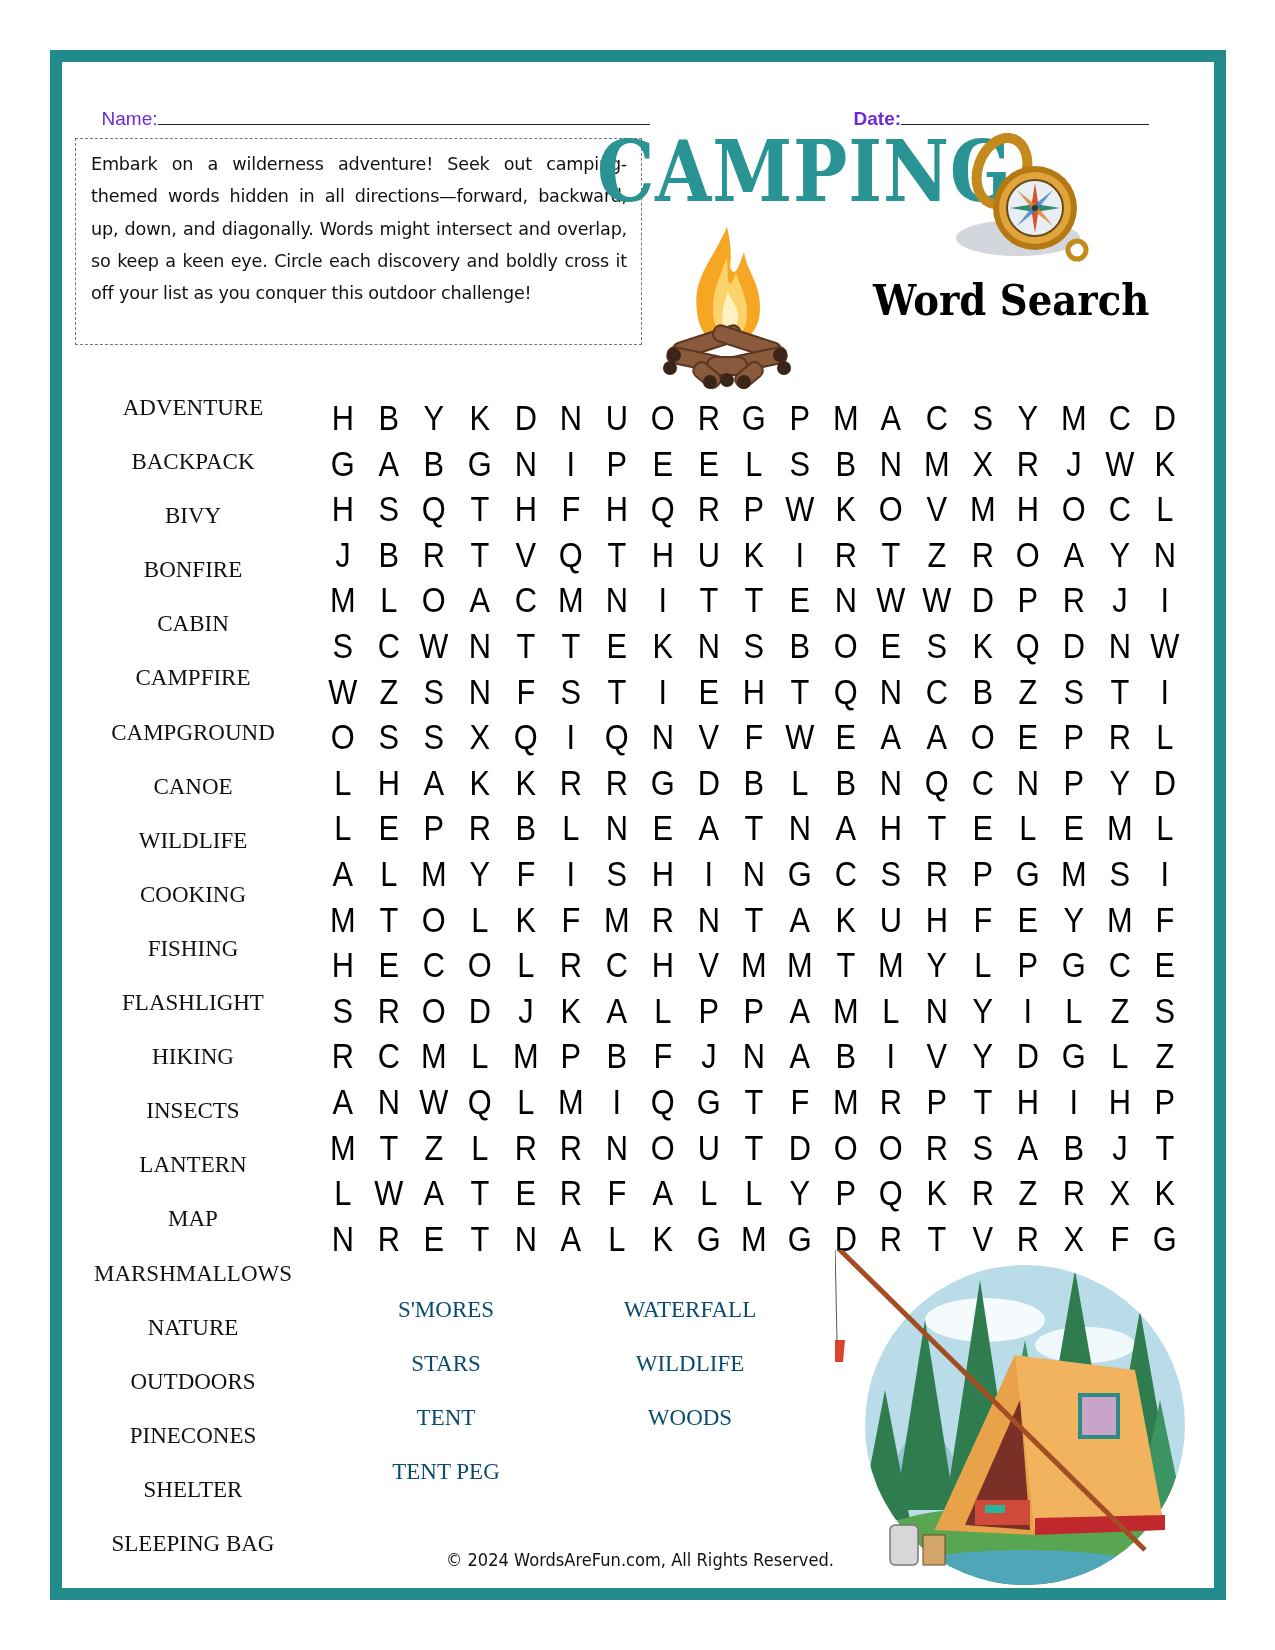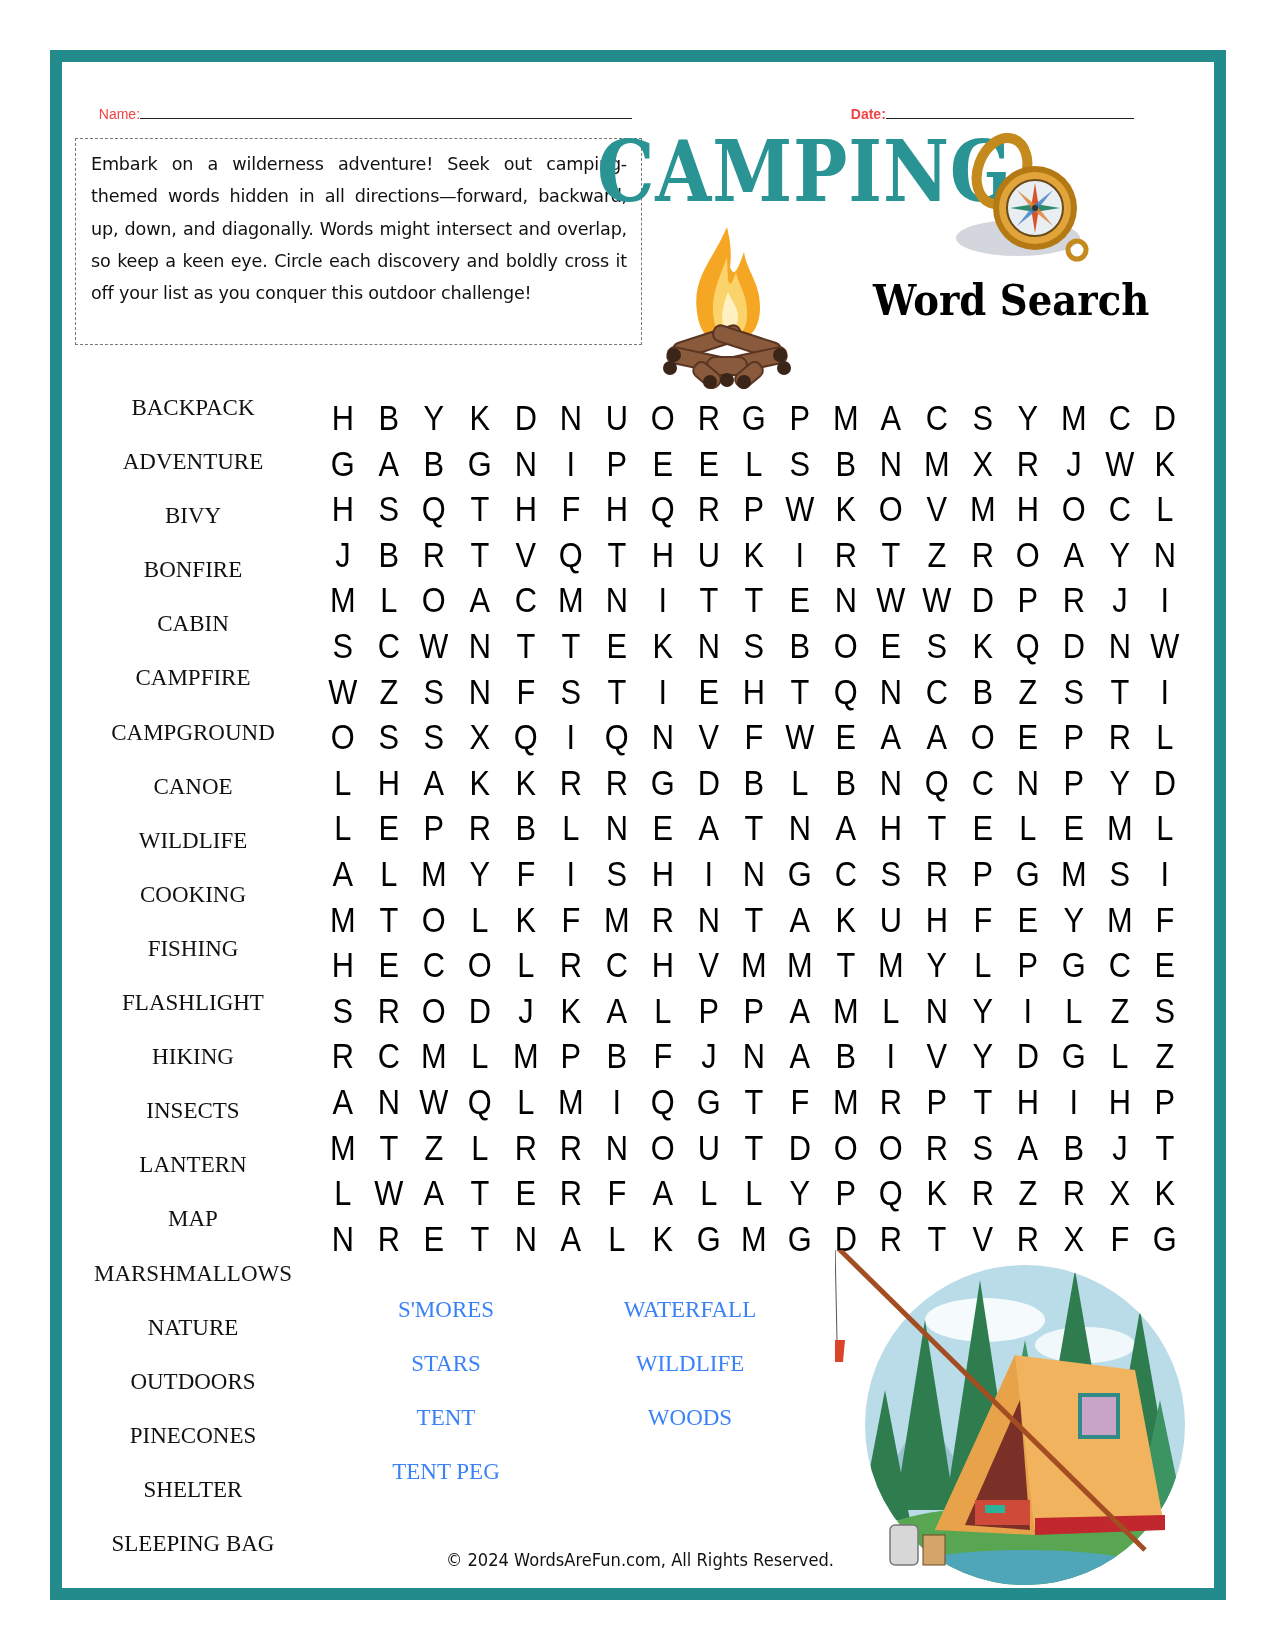--- a/index.html
+++ b/index.html
@@ -1,29 +1,29 @@
 <!DOCTYPE html>
 <html><head>
 <meta charset="utf-8">
 <style>
   html, body { margin:0; padding:0; background:#ffffff; }
   body { width:1275px; height:1650px; position:relative; overflow:hidden; font-family:"Liberation Sans", sans-serif; color:#000; }
   .frame { position:absolute; left:50px; top:50px; width:1176px; height:1550px; box-sizing:border-box; border:12px solid #238b8c; }
   .abs { position:absolute; }
-  .hdr-field { position:absolute; top:84px; font-family:"Liberation Sans", sans-serif; font-size:14px; color:#ef4444; white-space:pre; }
+  .hdr-field { position:absolute; top:84px; font-family:"Liberation Sans", sans-serif; font-size:19px; color:#6d28d9; white-space:pre; }
   .hdr-field .line { display:inline-block; border-bottom:1.5px solid #222; height:18px; vertical-align:baseline; }
   .instructions { position:absolute; left:75px; top:138px; width:567px; height:207px; box-sizing:border-box; border:1.5px dashed #777; padding:9px 14px 6px 15px; font-family:"DejaVu Sans", sans-serif; font-size:17.6px; line-height:32.3px; text-align:justify; color:#111; letter-spacing:-0.2px; }
   .title-camping { position:absolute; left:597px; top:122px; font-family:"DejaVu Serif", serif; font-weight:bold; font-size:84px; color:#2a9393; letter-spacing:1px; transform:scaleX(0.86); transform-origin:left top; }
   .title-ws { position:absolute; left:873px; top:276px; font-family:"DejaVu Serif", serif; font-weight:bold; font-size:42px; color:#000; transform:scaleX(0.92); transform-origin:left top; }
   .word-list-left { position:absolute; left:80px; top:392px; width:226px; }
   .word-list-left .w { height:54.1px; line-height:32px; text-align:center; font-family:"Liberation Serif", serif; font-size:23px; color:#111; }
   .grid { position:absolute; left:320px; top:395px; display:grid; grid-template-columns:repeat(19, 45.7px); grid-auto-rows:45.6px; }
   .grid .cell { text-align:center; font-family:"Liberation Sans", sans-serif; font-size:35px; line-height:45.6px; color:#000; transform:scaleX(0.88); }
   .word-col { position:absolute; top:1294px; width:230px; }
-  .word-col .w { height:54px; line-height:32px; text-align:center; font-family:"Liberation Serif", serif; font-size:23px; color:#3b82f6; }
+  .word-col .w { height:54px; line-height:32px; text-align:center; font-family:"Liberation Serif", serif; font-size:23px; color:#0c4a6e; }
   .copyright { position:absolute; left:410px; top:1550px; width:460px; text-align:center; font-family:"DejaVu Sans", sans-serif; font-size:17.5px; color:#111; transform:scaleX(0.93); }
   svg { display:block; }
 </style>
 </head>
 <body>
 
 <div class="frame"></div>
 
 <div class="hdr-field" style="left:91px;">
   <span>Name:</span><span class="line" style="width:492px;"></span>
@@ -73,22 +73,22 @@
       <circle cx="18" cy="146" r="7"></circle>
         <circle cx="132" cy="146" r="7"></circle>
       <circle cx="58" cy="160" r="7"></circle>
         <circle cx="75" cy="158" r="7"></circle>
         <circle cx="92" cy="160" r="7"></circle>
     </g>
   </svg>
 </div>
 
 <div class="word-list-left" id="wl-left">
+    <div class="w">ADVENTURE</div>
     <div class="w">BACKPACK</div>
-    <div class="w">ADVENTURE</div>
     <div class="w">BIVY</div>
     <div class="w">BONFIRE</div>
     <div class="w">CABIN</div>
     <div class="w">CAMPFIRE</div>
     <div class="w">CAMPGROUND</div>
     <div class="w">CANOE</div>
     <div class="w">WILDLIFE</div>
     <div class="w">COOKING</div>
     <div class="w">FISHING</div>
     <div class="w">FLASHLIGHT</div>

